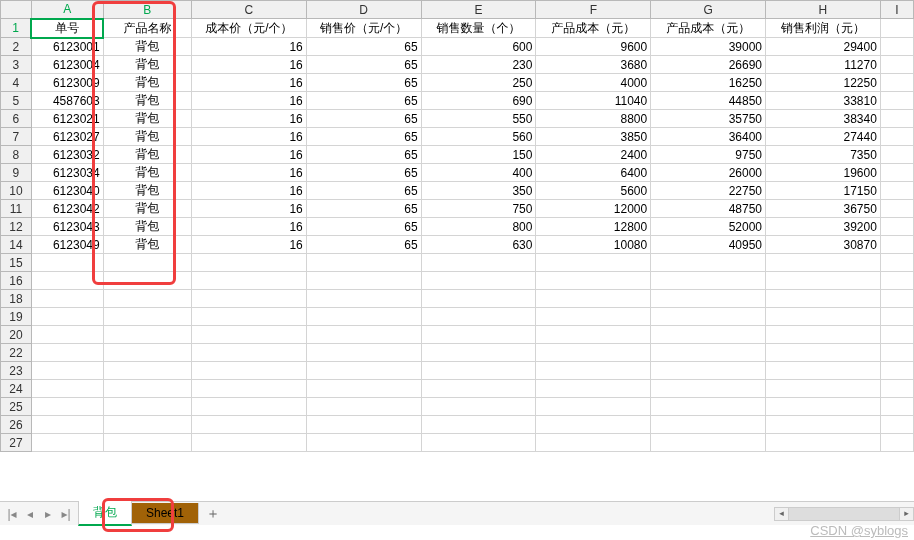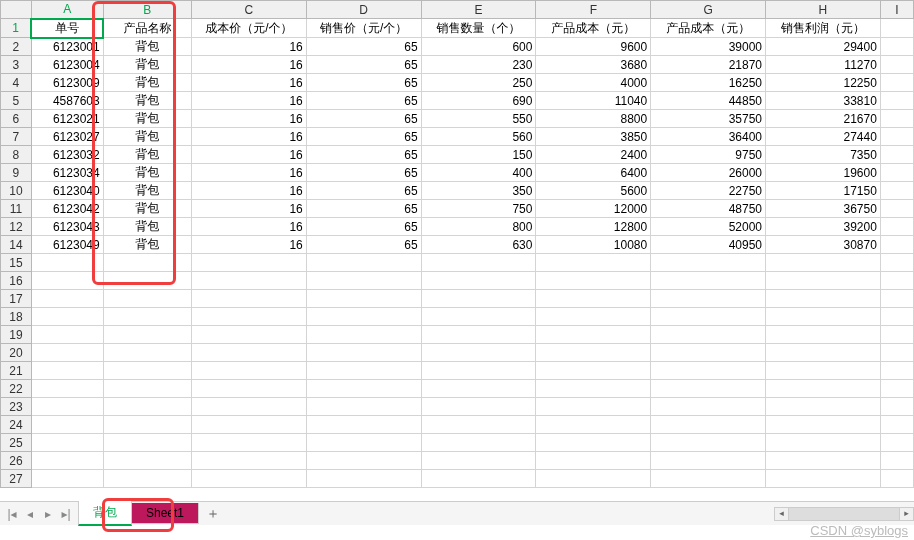--- a/index.html
+++ b/index.html
@@ -104,21 +104,21 @@
       display: flex;
       align-items: center;
       justify-content: center;
       color: #888;
       cursor: pointer;
     }
     .tab {
       padding: 3px 14px;
       border: 1px solid #ccc;
       border-top: none;
-      background: #be185d;
+      background: #a16207;
       cursor: pointer;
       margin-right: -1px;
     }
     .tab.active {
       color: #00a84e;
       background: #fff;
       border-bottom: 2px solid #00a84e;
     }
     .tab-add {
       padding: 2px 8px;
@@ -206,21 +206,21 @@
           <td class="col-i"></td>
         </tr>
         <tr>
           <th class="row-header">3</th>
           <td class="num col-a">6123004</td>
           <td class="txt col-b">背包</td>
           <td class="num col-c">16</td>
           <td class="num col-d">65</td>
           <td class="num col-e">230</td>
           <td class="num col-f">3680</td>
-          <td class="num col-g">21870</td>
+          <td class="num col-g">26690</td>
           <td class="num col-h">11270</td>
           <td class="col-i"></td>
         </tr>
         <tr>
           <th class="row-header">4</th>
           <td class="num col-a">6123009</td>
           <td class="txt col-b">背包</td>
           <td class="num col-c">16</td>
           <td class="num col-d">65</td>
           <td class="num col-e">250</td>
@@ -243,21 +243,21 @@
         </tr>
         <tr>
           <th class="row-header">6</th>
           <td class="num col-a">6123021</td>
           <td class="txt col-b">背包</td>
           <td class="num col-c">16</td>
           <td class="num col-d">65</td>
           <td class="num col-e">550</td>
           <td class="num col-f">8800</td>
           <td class="num col-g">35750</td>
-          <td class="num col-h">21670</td>
+          <td class="num col-h">38340</td>
           <td class="col-i"></td>
         </tr>
         <tr>
           <th class="row-header">7</th>
           <td class="num col-a">6123027</td>
           <td class="txt col-b">背包</td>
           <td class="num col-c">16</td>
           <td class="num col-d">65</td>
           <td class="num col-e">560</td>
           <td class="num col-f">3850</td>
@@ -355,32 +355,20 @@
           <td class="col-b"></td>
           <td class="col-c"></td>
           <td class="col-d"></td>
           <td class="col-e"></td>
           <td class="col-f"></td>
           <td class="col-g"></td>
           <td class="col-h"></td>
           <td class="col-i"></td>
         </tr>
         <tr>
-          <th class="row-header">17</th>
-          <td class="col-a"></td>
-          <td class="col-b"></td>
-          <td class="col-c"></td>
-          <td class="col-d"></td>
-          <td class="col-e"></td>
-          <td class="col-f"></td>
-          <td class="col-g"></td>
-          <td class="col-h"></td>
-          <td class="col-i"></td>
-        </tr>
-        <tr>
           <th class="row-header">18</th>
           <td class="col-a"></td>
           <td class="col-b"></td>
           <td class="col-c"></td>
           <td class="col-d"></td>
           <td class="col-e"></td>
           <td class="col-f"></td>
           <td class="col-g"></td>
           <td class="col-h"></td>
           <td class="col-i"></td>
@@ -392,32 +380,20 @@
           <td class="col-c"></td>
           <td class="col-d"></td>
           <td class="col-e"></td>
           <td class="col-f"></td>
           <td class="col-g"></td>
           <td class="col-h"></td>
           <td class="col-i"></td>
         </tr>
         <tr>
           <th class="row-header">20</th>
-          <td class="col-a"></td>
-          <td class="col-b"></td>
-          <td class="col-c"></td>
-          <td class="col-d"></td>
-          <td class="col-e"></td>
-          <td class="col-f"></td>
-          <td class="col-g"></td>
-          <td class="col-h"></td>
-          <td class="col-i"></td>
-        </tr>
-        <tr>
-          <th class="row-header">21</th>
           <td class="col-a"></td>
           <td class="col-b"></td>
           <td class="col-c"></td>
           <td class="col-d"></td>
           <td class="col-e"></td>
           <td class="col-f"></td>
           <td class="col-g"></td>
           <td class="col-h"></td>
           <td class="col-i"></td>
         </tr>

